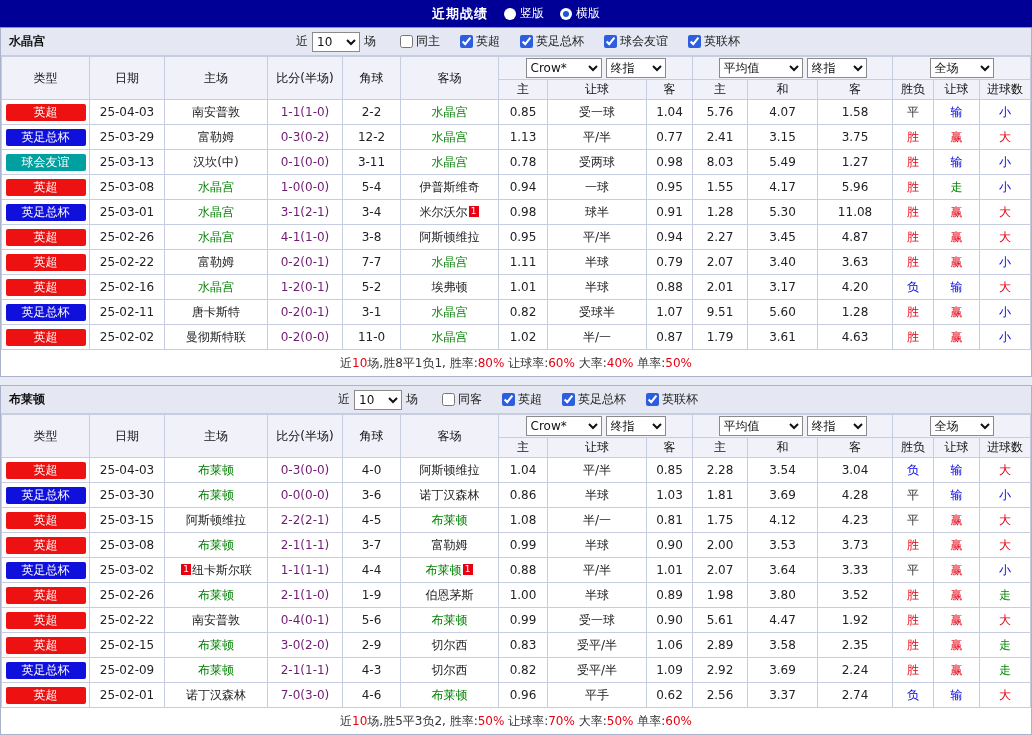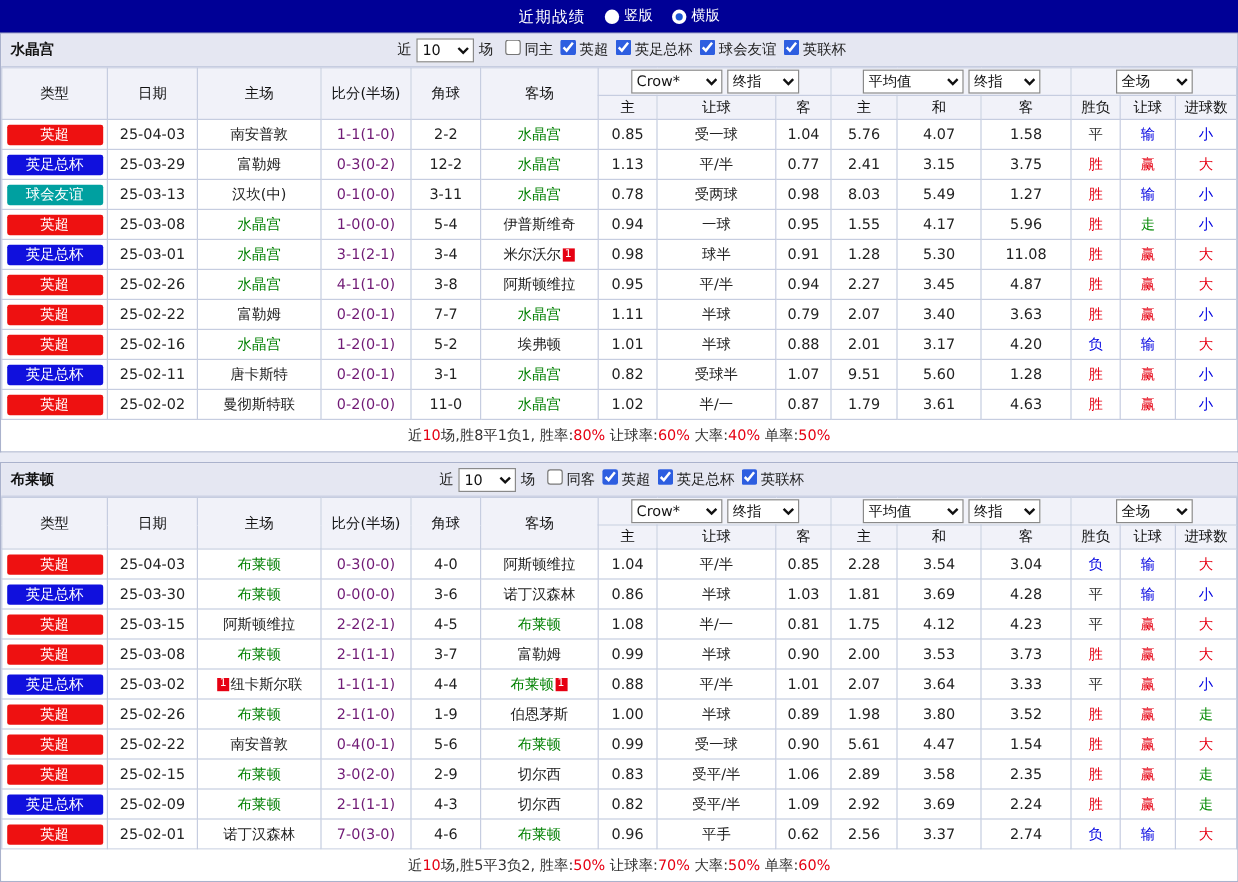--- a/index.html
+++ b/index.html
@@ -1,30 +1,30 @@
 <!DOCTYPE html>
 <html><head>
 <meta charset="utf-8">
 <style>
   *{box-sizing:border-box;margin:0;padding:0}
   body{width:1032px;height:735px;background:#e9ebf5;font-family:"DejaVu Sans","Liberation Sans",sans-serif;font-size:12px;color:#222;overflow:hidden}
   .topbar{height:28px;background:#000096;color:#fff;display:flex;align-items:center;justify-content:center;gap:16px;border-bottom:1px solid #8a90b8}
-  .topbar .title{font-weight:normal;font-size:13px;letter-spacing:1px}
+  .topbar .title{font-weight:bold;font-size:13px;letter-spacing:1px}
   .radio-item{display:inline-flex;align-items:center;gap:4px;cursor:pointer}
   .radio-circle{width:12px;height:12px;border-radius:50%;background:#fff;display:inline-block;position:relative}
   .radio-circle.on::after{content:"";position:absolute;left:3px;top:3px;width:6px;height:6px;border-radius:50%;background:#1a56d6}
   .section{background:#fff;border:1px solid #aab2cc;border-top:none}
   .section+.section{margin-top:8px;border-top:1px solid #aab2cc}
   .filter-row{height:28px;background:#e5e7f2;display:flex;align-items:center;position:relative;border-bottom:1px solid #c6cde0;padding:0 8px}
   .team-name{position:absolute;left:8px;font-weight:bold;color:#111;font-size:12px}
   .filters{margin:0 auto;display:flex;align-items:center}
   .filters .lbl{margin:0 4px}
   select{font-size:12px;height:20px;font-family:inherit;border:1px solid #8a8a8a;background:#fff;color:#111}
   .count-select{width:48px}
-  .cb-item{display:inline-flex;margin-left:6px;cursor:pointer}
+  .cb-item{display:inline-flex;align-items:center;margin-left:20px;cursor:pointer}
   .cb-item input{width:13px;height:13px;accent-color:#2d5ee0;margin:0 3px 0 0}
   table{border-collapse:collapse;table-layout:fixed;width:100%}
   td{border:1px solid #c6cde0;text-align:center;white-space:nowrap;overflow:hidden;height:25px;padding:0 1px}
   thead td{background:#f1f2f9;color:#111}
   thead tr.hdr-a td{height:23px}
   thead tr.hdr-b td{height:20px}
   .sel-wrap{display:flex;justify-content:center;gap:4px}
   .badge{display:inline-block;width:80px;border-radius:2px;color:#fff;line-height:17px;font-size:12px;cursor:pointer}
   .focus{color:#008000}
   .score{color:#701a75}
@@ -506,21 +506,21 @@
     <td>25-02-22</td>
     <td><span>南安普敦</span></td>
     <td class="score">0-4(0-1)</td>
     <td>5-6</td>
     <td><span class="focus">布莱顿</span></td>
     <td>0.99</td>
     <td>受一球</td>
     <td>0.90</td>
     <td>5.61</td>
     <td>4.47</td>
-    <td>1.54</td>
+    <td>1.92</td>
     <td class="r">胜</td>
     <td class="r">赢</td>
     <td class="r">大</td>
   </tr>
 
   <tr>
     <td><span class="badge" style="background: rgb(238, 17, 17);">英超</span></td>
     <td>25-02-15</td>
     <td><span class="focus">布莱顿</span></td>
     <td class="score">3-0(2-0)</td>

